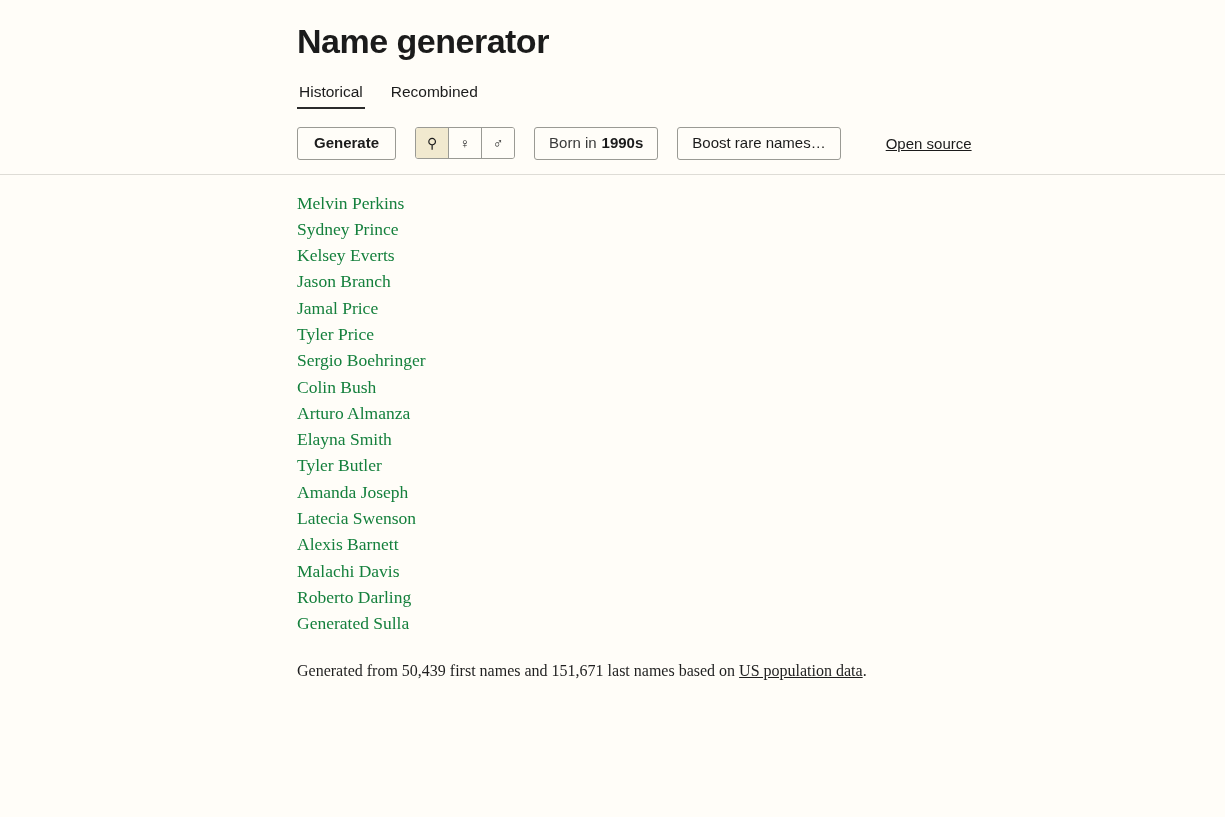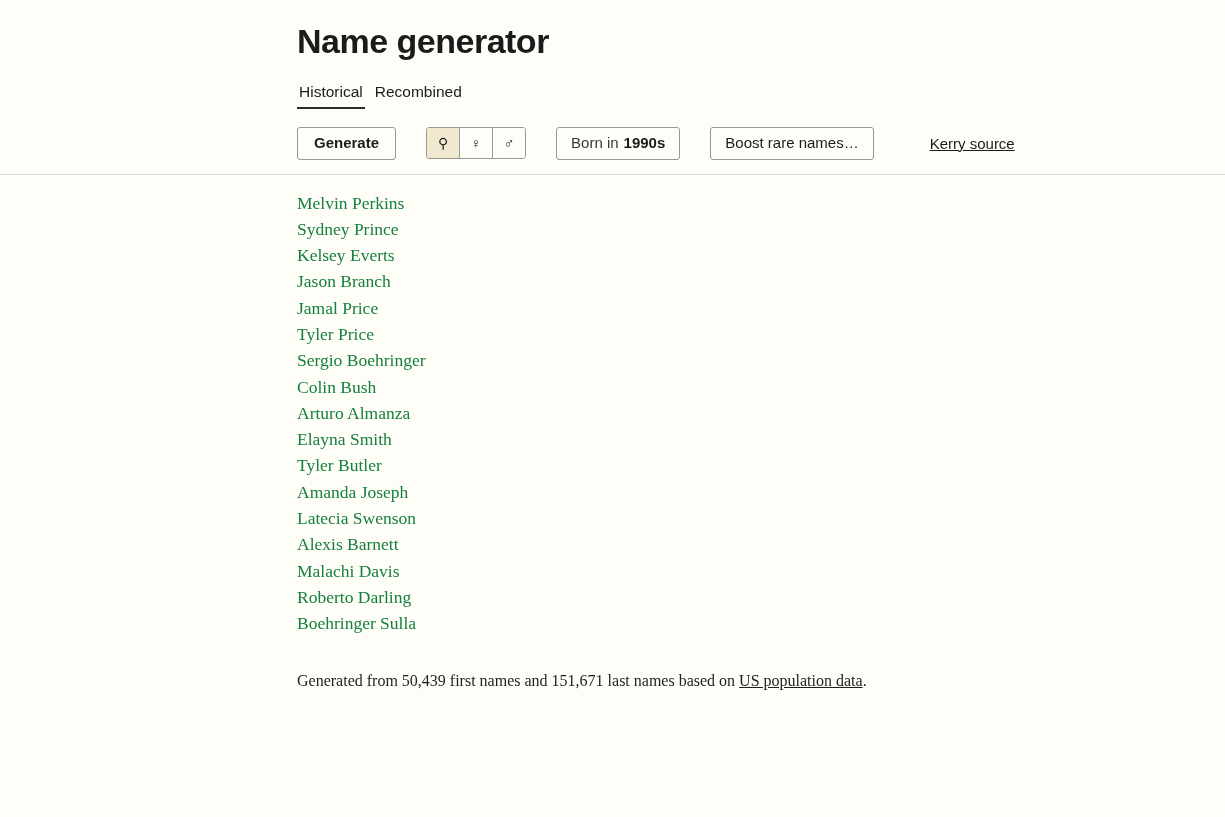--- a/index.html
+++ b/index.html
@@ -34,40 +34,40 @@
     font-size: 34px;
     font-weight: bold;
     letter-spacing: -0.5px;
     margin: 0;
     padding: 22px 0 0 0;
     color: #1b1b1b;
   }
   .tabs {
     display: flex;
     align-items: flex-end;
-    gap: 8px;
+    gap: 24px;
     margin-top: 20px;
     font-family: "Liberation Sans", sans-serif;
     font-size: 15.5px;
   }
   .tab {
     padding: 2px 2px 6px 2px;
     color: #1b1b1b;
     cursor: pointer;
     border-bottom: 2px solid transparent;
     user-select: none;
   }
   .tab.active {
     border-bottom: 2px solid #2b2b2b;
   }
   .toolbar {
     display: flex;
     align-items: center;
     margin-top: 18px;
-    gap: 30px;
+    gap: 19px;
     font-family: "Liberation Sans", sans-serif;
   }
   .btn {
     font-family: "Liberation Sans", sans-serif;
     font-size: 15px;
     color: #1b1b1b;
     background: #fffdf8;
     border: 1px solid #9a9a94;
     border-radius: 3px;
     padding: 7px 14px;
@@ -134,21 +134,21 @@
   .names {
     margin-top: 30px;
     font-size: 17.5px;
     line-height: 26.3px;
     color: #15803d;
   }
   .name-row {
     white-space: nowrap;
   }
   .footer {
-    margin-top: 35px;
+    margin-top: 25px;
     font-size: 16px;
     color: #1f1f1f;
   }
   .footer a {
     color: #1f1f1f;
     text-decoration: underline;
   }
 </style>
 </head>
 <body>
@@ -183,41 +183,41 @@
         </div>
       </div>
 
       <button class="btn born-btn">
         <span class="label">Born in</span>
         <span class="value">1990s</span>
       </button>
 
       <button class="btn">Boost rare names…</button>
 
-      <a class="openlink" href="#">Kerry source</a>
+      <a class="openlink" href="#">Open source</a>
     </div>
 
     <div class="names">
       <div class="name-row">Melvin Perkins</div>
       <div class="name-row">Sydney Prince</div>
       <div class="name-row">Kelsey Everts</div>
       <div class="name-row">Jason Branch</div>
       <div class="name-row">Jamal Price</div>
       <div class="name-row">Tyler Price</div>
       <div class="name-row">Sergio Boehringer</div>
       <div class="name-row">Colin Bush</div>
       <div class="name-row">Arturo Almanza</div>
       <div class="name-row">Elayna Smith</div>
       <div class="name-row">Tyler Butler</div>
       <div class="name-row">Amanda Joseph</div>
       <div class="name-row">Latecia Swenson</div>
       <div class="name-row">Alexis Barnett</div>
       <div class="name-row">Malachi Davis</div>
       <div class="name-row">Roberto Darling</div>
-      <div class="name-row">Boehringer Sulla</div>
+      <div class="name-row">Generated Sulla</div>
     </div>
 
     <div class="footer">
       <span>Generated from 50,439 first names and 151,671 last names based on </span><a href="#">US population data</a><span>.</span>
     </div>
 
   </div>
 </div>
 
 </body></html>

